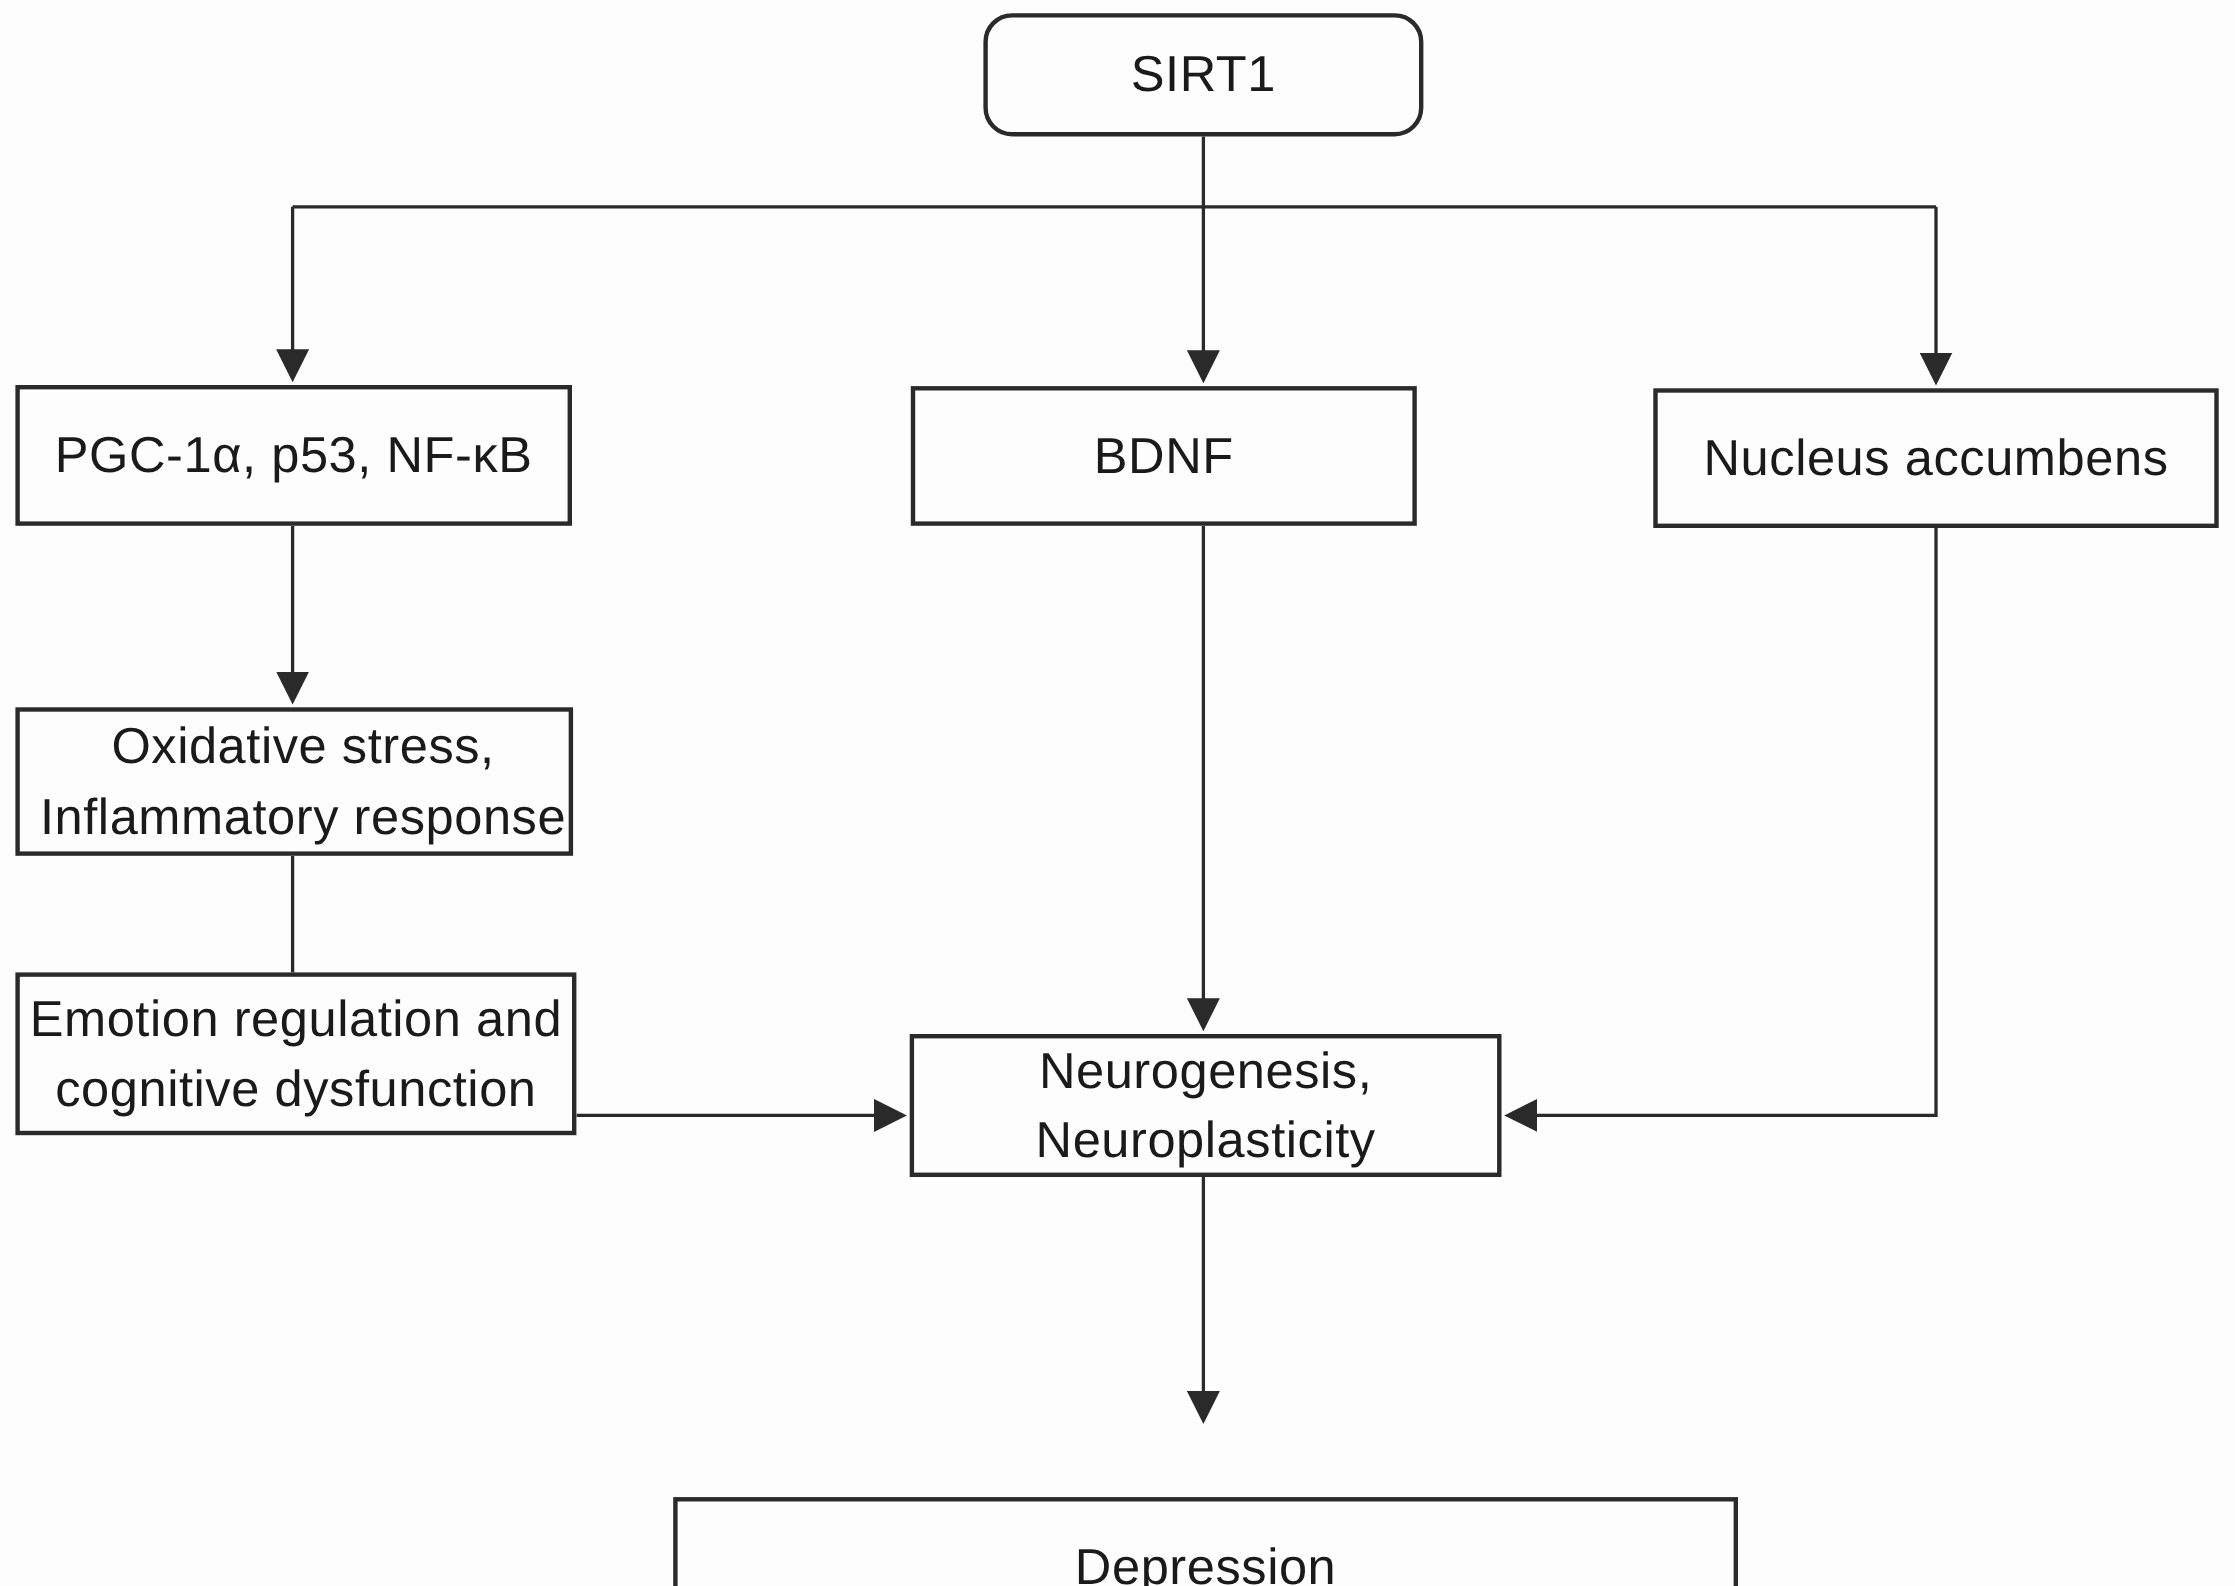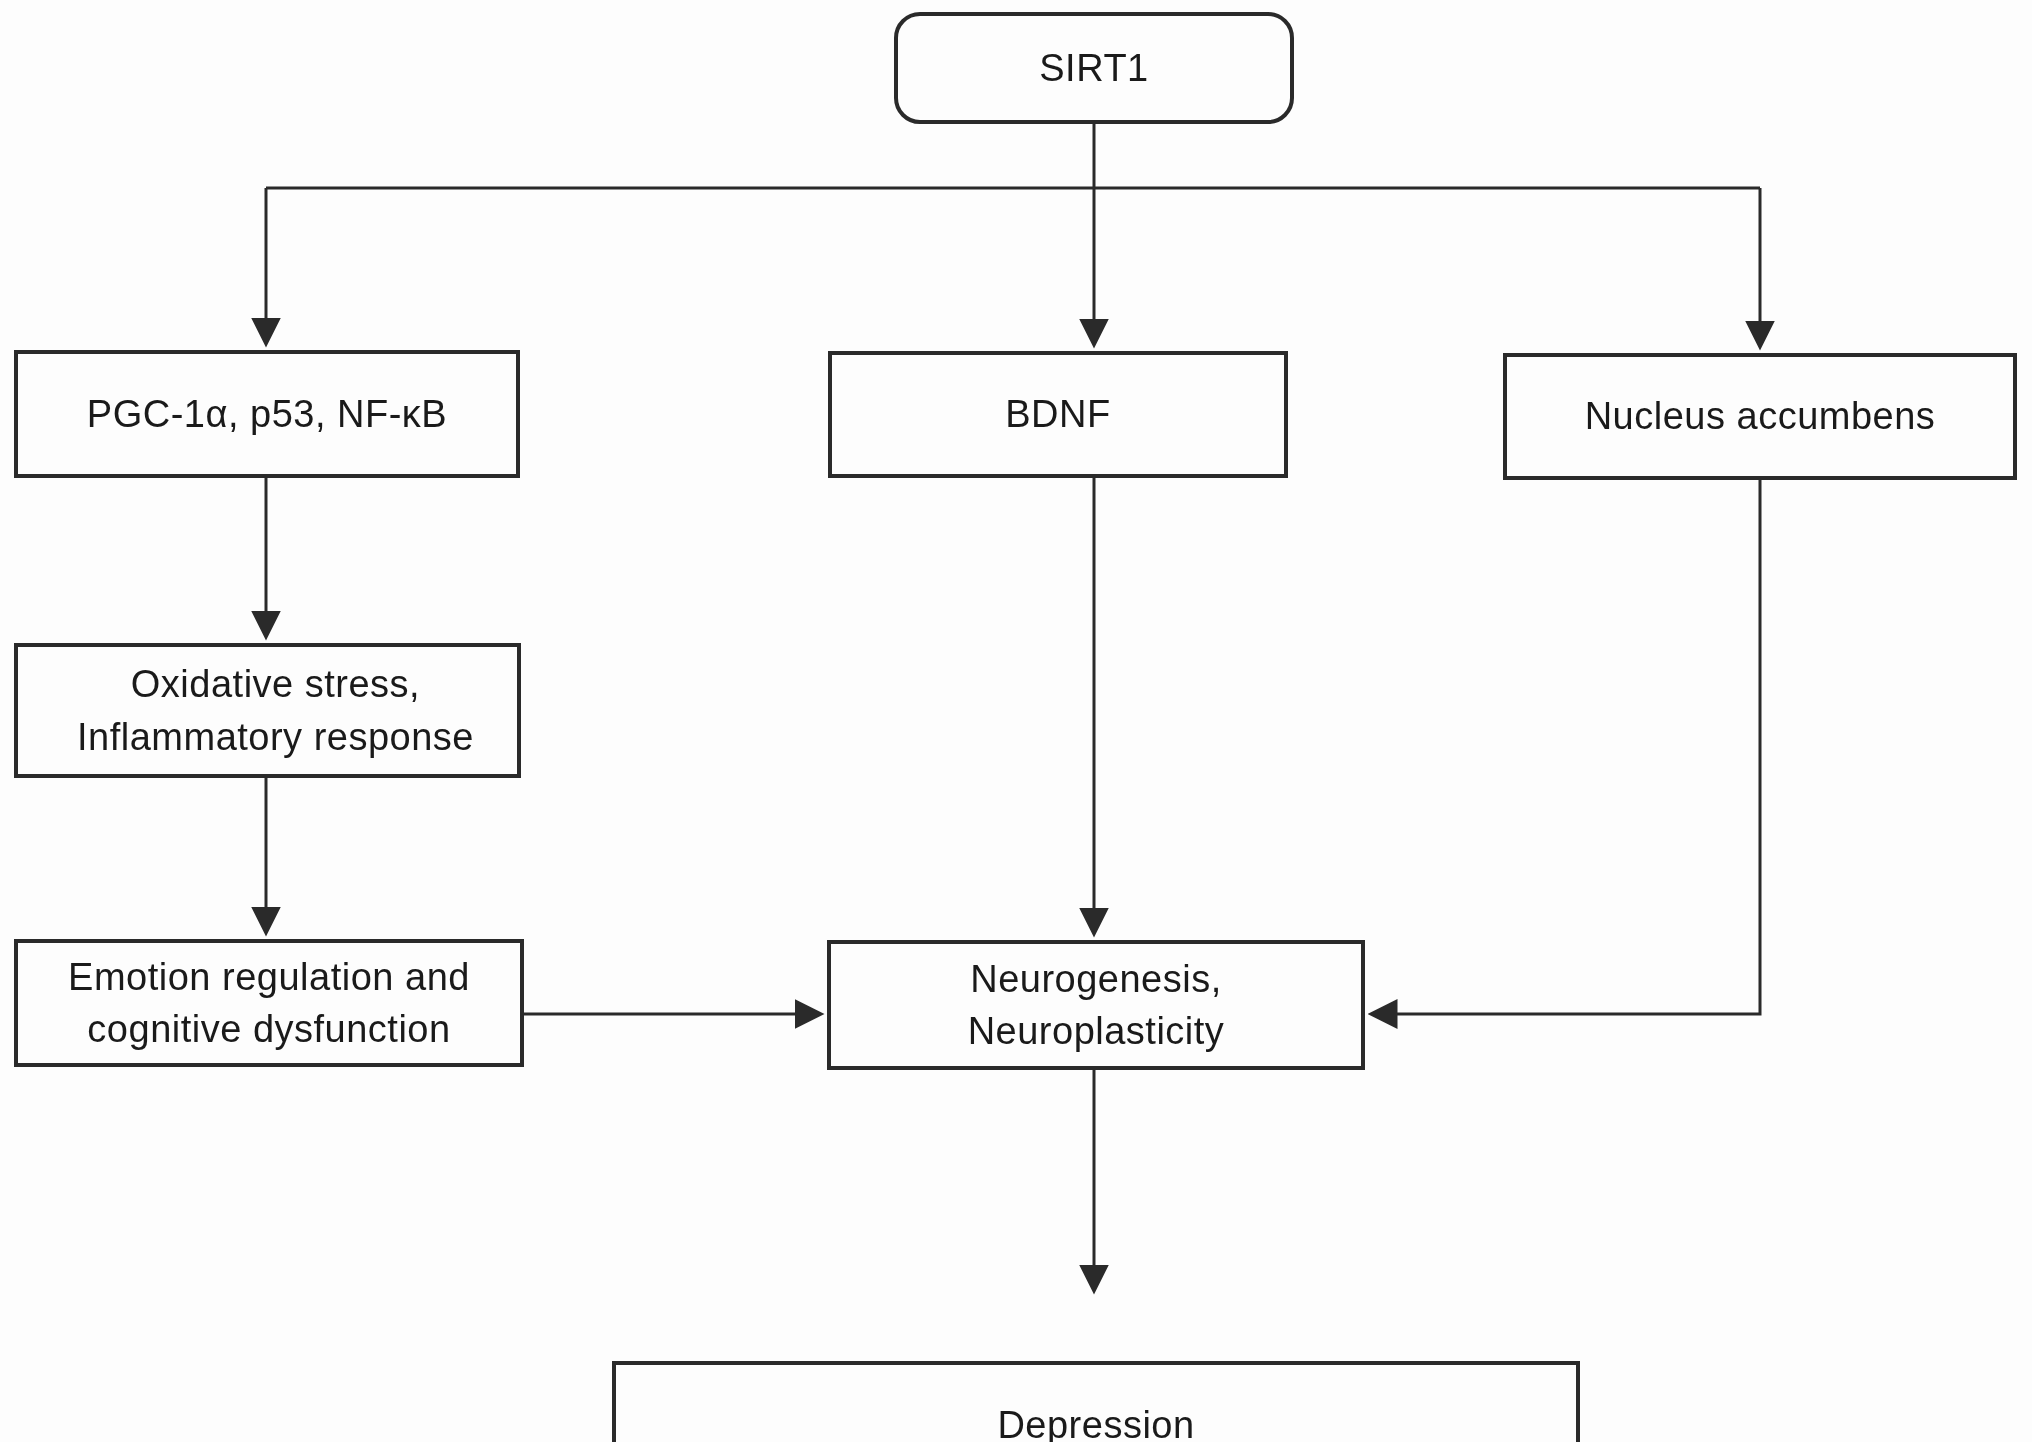--- a/index.html
+++ b/index.html
@@ -28,36 +28,36 @@
     z-index: 2;
     box-sizing: border-box;
     background: #fdfdfd;
     border: 4px solid #2a2a2a;
     display: flex;
     align-items: center;
     justify-content: center;
     text-align: center;
   }
   .node .label {
-    font-size: 38px;
+    font-size: 46px;
     line-height: 1.38;
     color: #1a1a1a;
     white-space: pre-line;
     letter-spacing: 0.5px;
   }
   .node.rounded {
     border-radius: 26px;
   }
   
   #node-sirt1        { left: 894px;  top: 12px;   width: 400px; height: 112px; }
   #node-pgc          { left: 14px;   top: 350px;  width: 506px; height: 128px; text-align: right; }
   #node-bdnf         { left: 828px;  top: 351px;  width: 460px; height: 127px; }
   #node-nucleus      { left: 1503px; top: 353px;  width: 514px; height: 127px; }
   #node-oxidative    { left: 14px;   top: 643px;  width: 507px; height: 135px; padding-left: 16px; }
-  #node-emotion      { left: 14px;   top: 939px;  width: 510px; height: 128px; }
+  #node-emotion      { left: 14px;   top: 884px;  width: 510px; height: 148px; }
   #node-neurogenesis { left: 827px;  top: 940px;  width: 538px; height: 130px; }
   #node-depression   { left: 612px;  top: 1361px; width: 968px; height: 128px; }
 </style>
 </head>
 <body>
 
 <div class="canvas">
 
   <svg class="edge-layer" viewBox="0 0 2032 1442" xmlns="http://www.w3.org/2000/svg">
     <defs>

